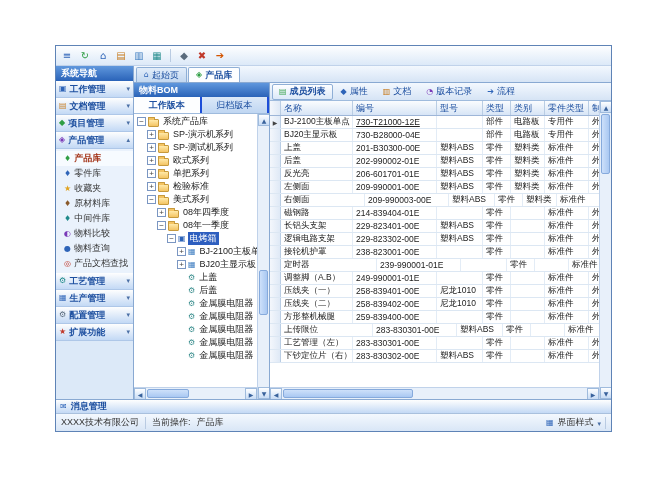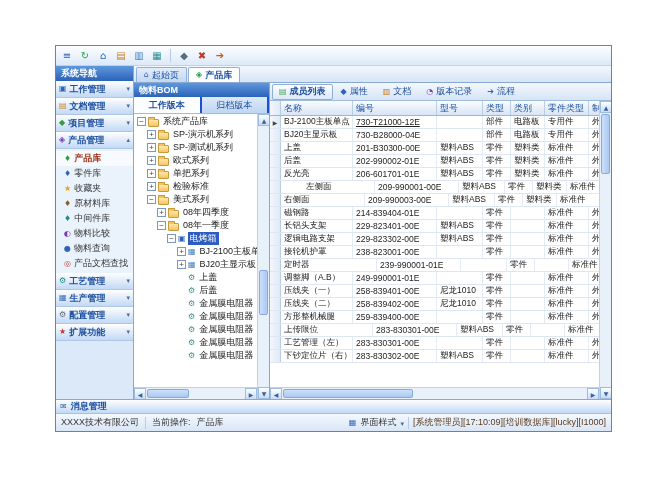--- a/index.html
+++ b/index.html
@@ -387,21 +387,21 @@
                     <div class="g-cell" style="width: 72px;">反光亮</div>
                     <div class="g-cell" style="width: 84px;">206-601701-01E</div>
                     <div class="g-cell" style="width: 46px;">塑料ABS</div>
                     <div class="g-cell" style="width: 28px;">零件</div>
                     <div class="g-cell" style="width: 34px;">塑料类</div>
                     <div class="g-cell" style="width: 44px;">标准件</div>
                     <div class="g-cell" style="width: 40px;">外协</div>
                   </div>
                   <div class="grow">
                     <div class="g-sel"></div>
-                    <div class="g-cell" style="width: 72px; margin-left: 22px;">左侧面</div>
+                    <div class="g-cell" style="width: 72px;">左侧面</div>
                     <div class="g-cell" style="width: 84px;">209-990001-00E</div>
                     <div class="g-cell" style="width: 46px;">塑料ABS</div>
                     <div class="g-cell" style="width: 28px;">零件</div>
                     <div class="g-cell" style="width: 34px;">塑料类</div>
                     <div class="g-cell" style="width: 44px;">标准件</div>
                     <div class="g-cell" style="width: 40px;">外协</div>
                   </div>
                   <div class="grow">
                     <div class="g-sel"></div>
                     <div class="g-cell" style="width: 84px;">右侧面</div>
@@ -562,16 +562,15 @@
   <div class="statusbar">
     <span>XXXX技术有限公司</span>
     <span class="st-sep"></span>
     <span>当前操作:</span>
     <span>产品库</span>
     <span class="st-right">
       <span class="st-ic">▦</span>
       <span>界面样式</span>
       <span class="st-chev"></span>
       <span class="st-sep"></span>
-      <span class="session">[系统管理员][17:10:09][培训数据库][lucky][I1000]</span>
     </span>
   </div>
 </div>
 
 </body></html>

